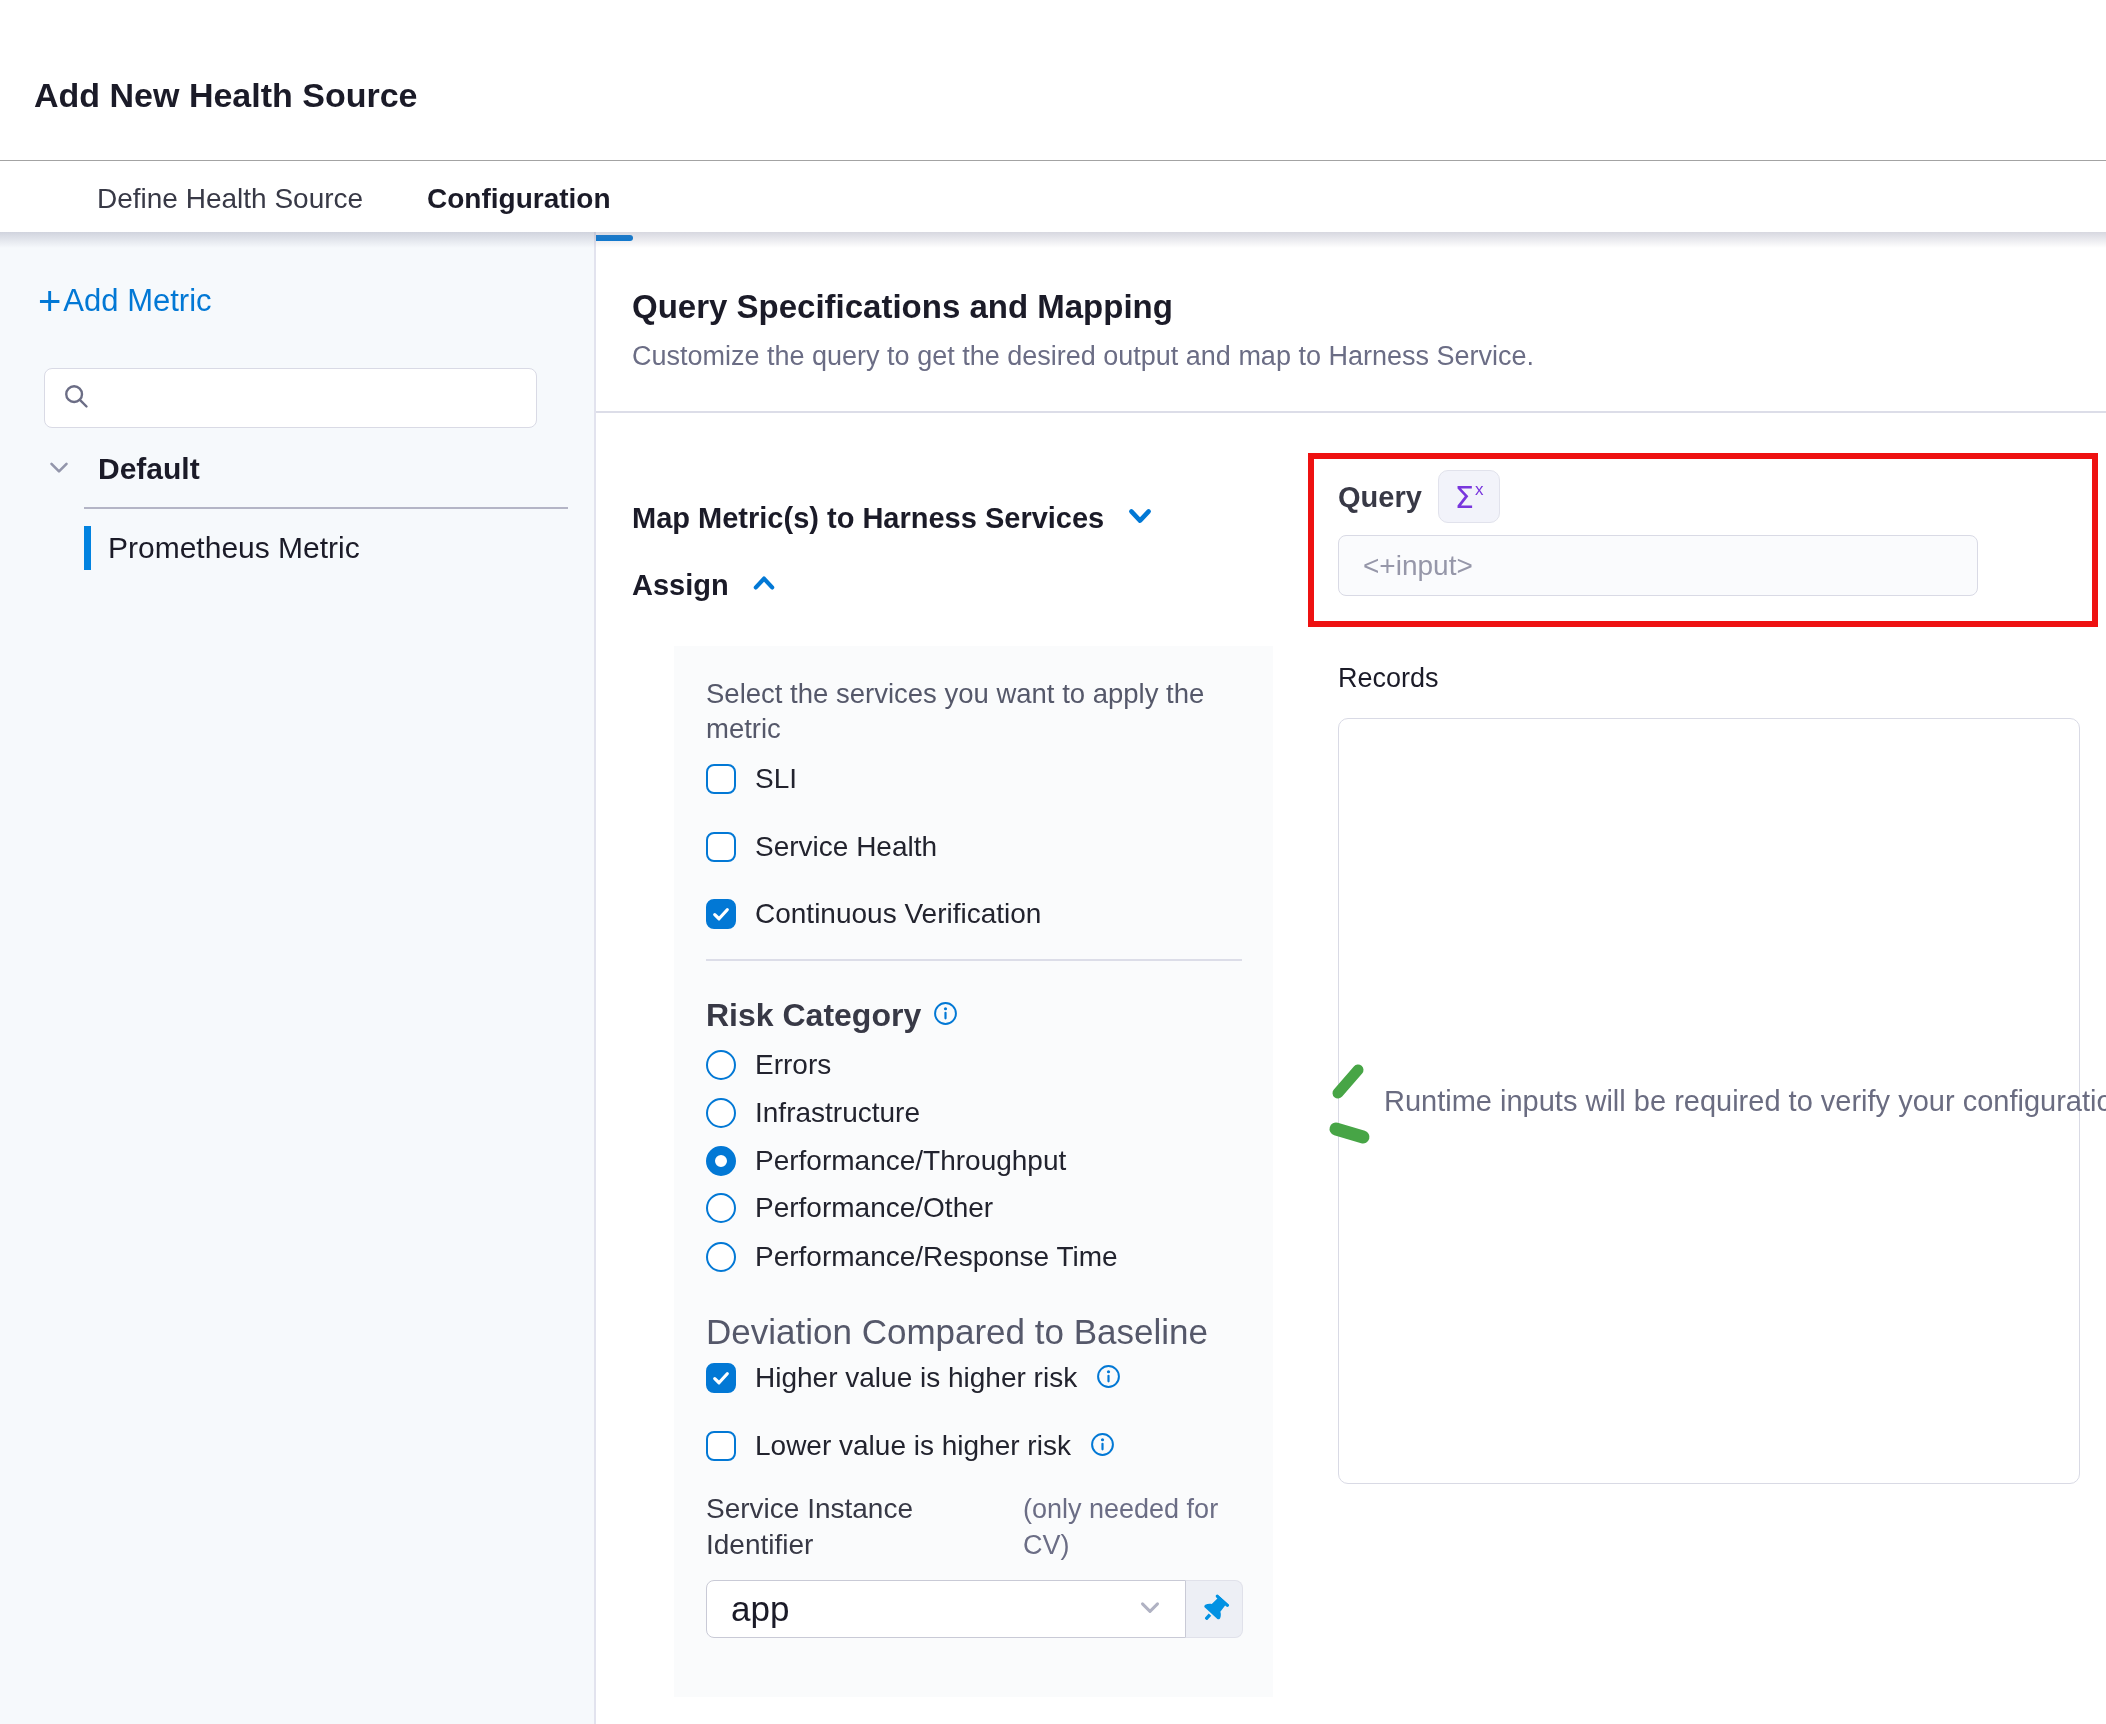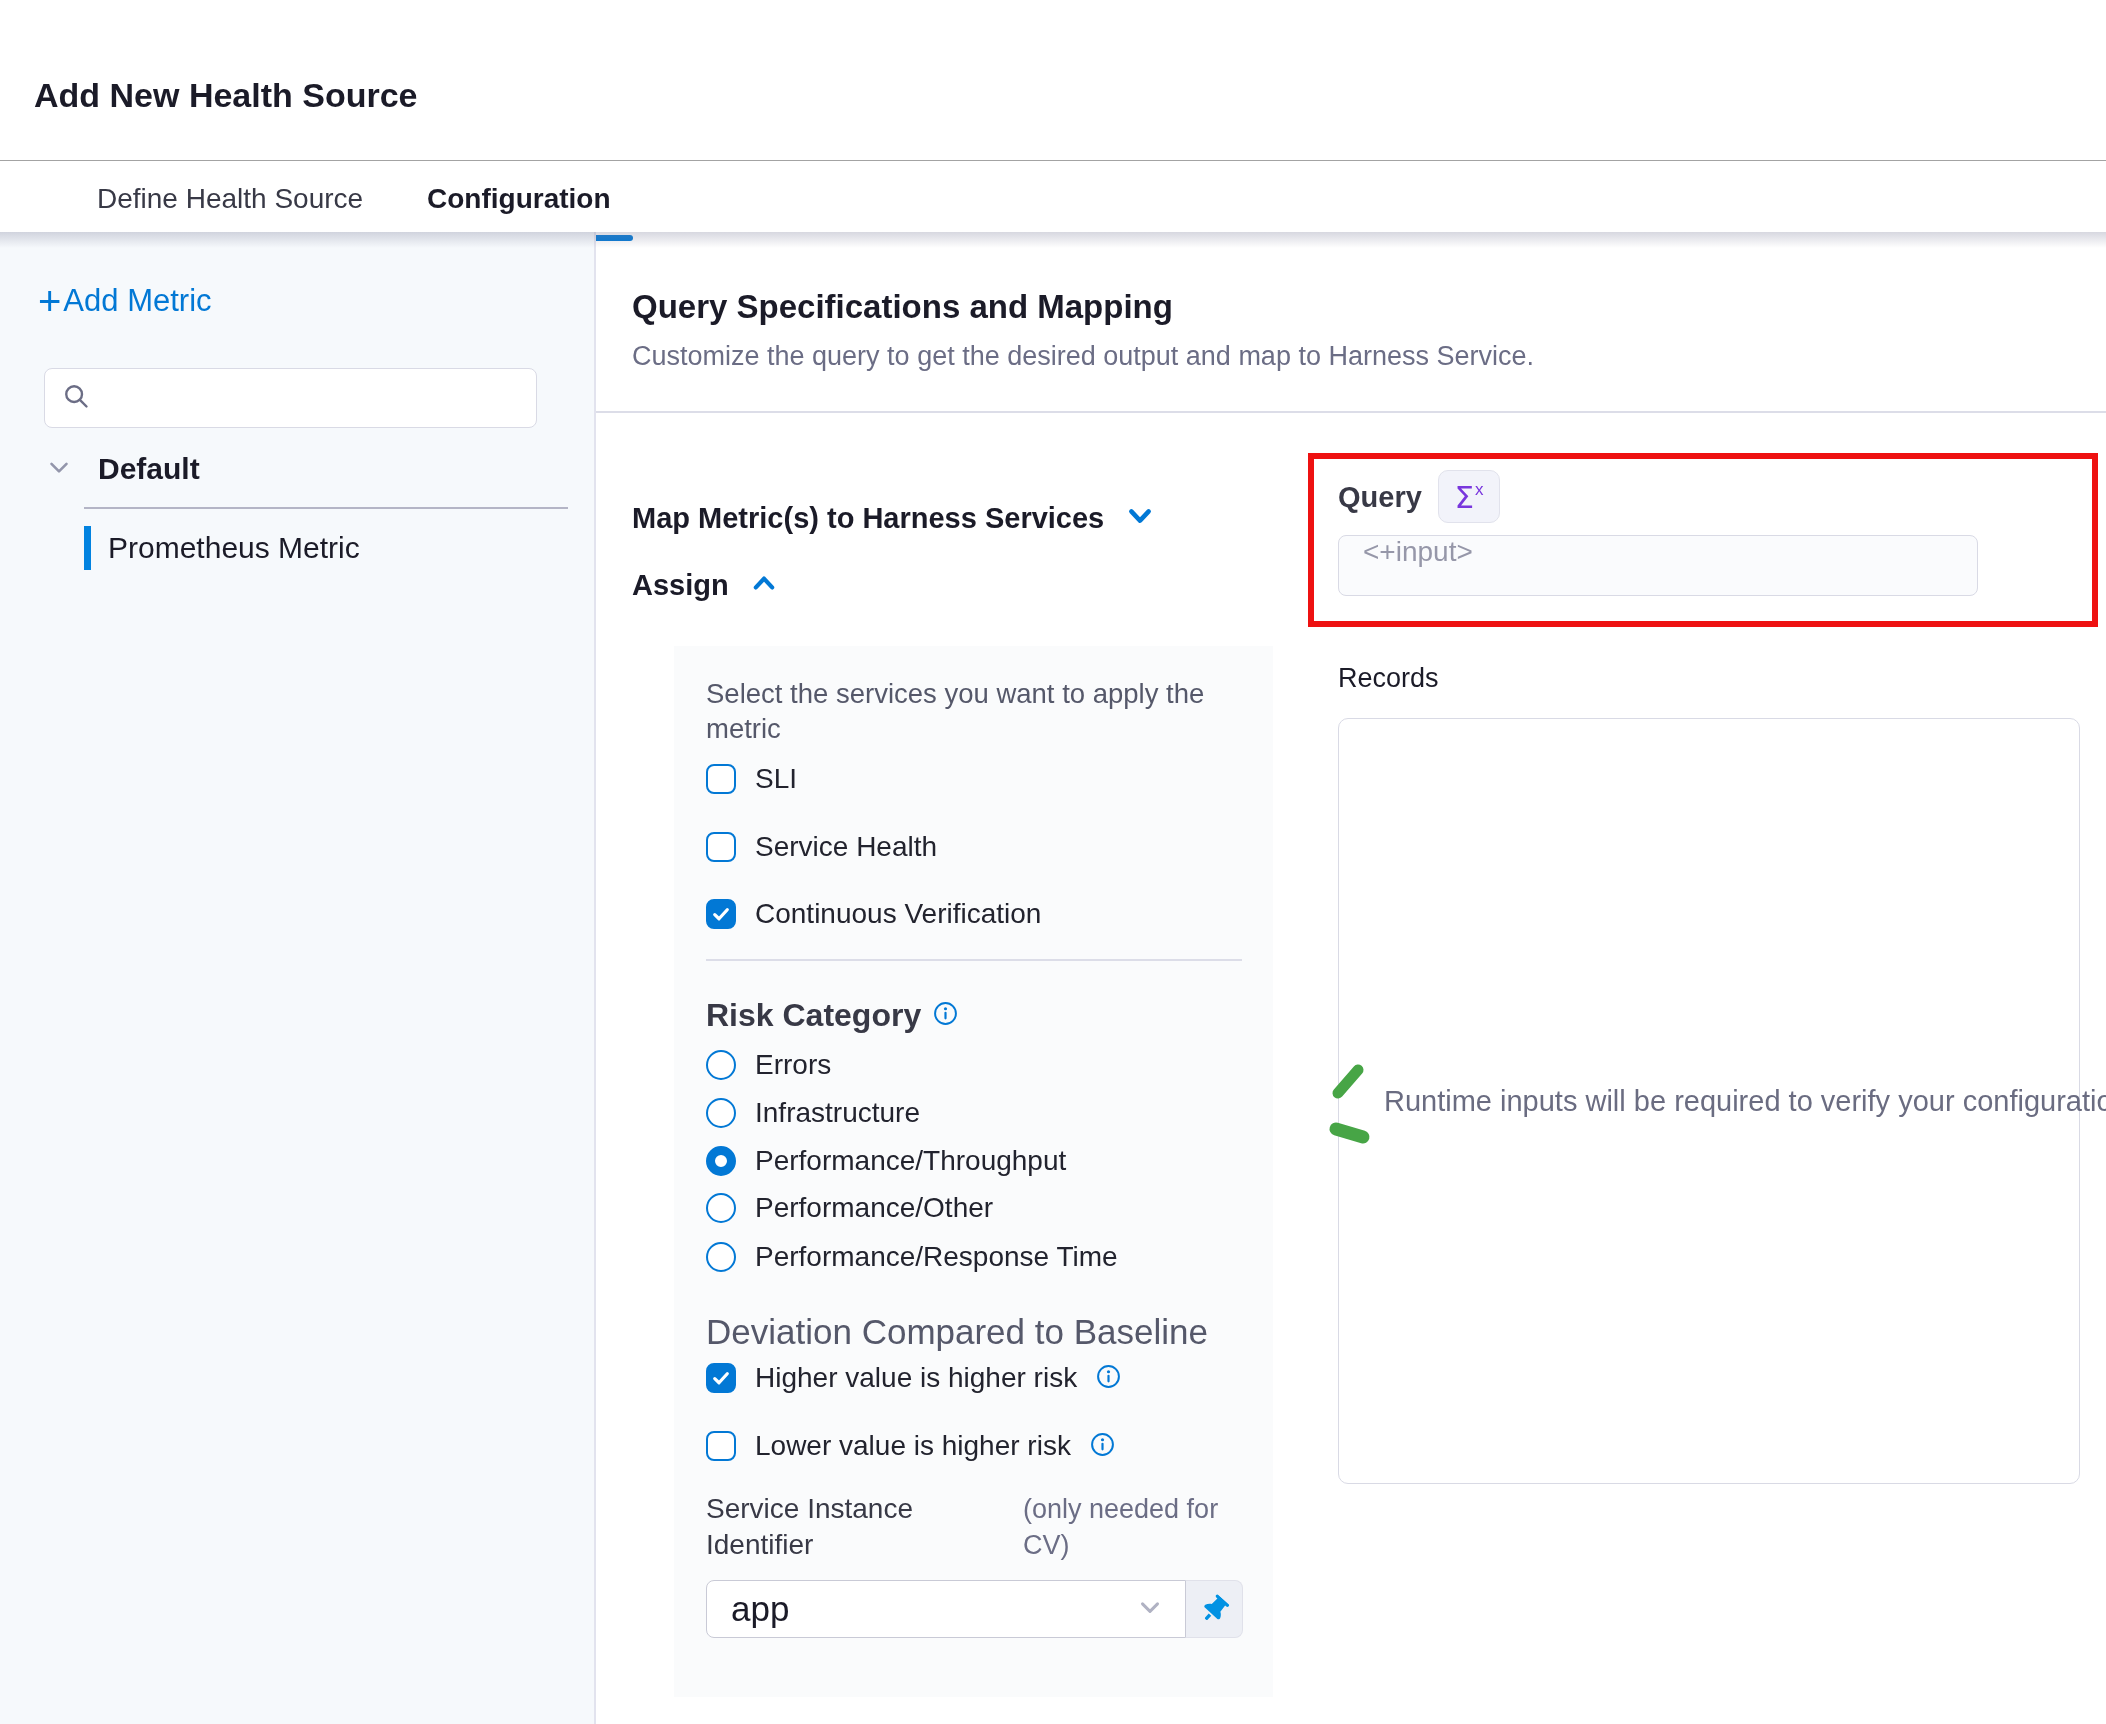--- a/index.html
+++ b/index.html
@@ -69,21 +69,21 @@
       border:1px solid #e0e1ea; border-left:none; border-radius:0 8px 8px 0; display:flex; align-items:center; justify-content:center; cursor:pointer; }
 
   
   .red-rect { position:absolute; left:1308px; top:453px; width:790px; height:174px; border:6px solid #ee1111; z-index:4; pointer-events:none; }
   .query-label { position:absolute; left:1338px; top:481px; font-size:29px; font-weight:700; color:#383946; }
   .sigma-btn { position:absolute; left:1438px; top:470px; width:62px; height:53px; background:#f2f3fa;
       border:1px solid #e1e2ec; border-radius:10px; display:flex; align-items:center; justify-content:center; cursor:pointer; }
   .sigma-btn .sig { font-size:31px; color:#7936dd; font-family:"DejaVu Sans",sans-serif; }
   .sigma-btn sup { font-size:17px; color:#7936dd; margin-left:1px; position:relative; top:-7px; }
   .query-input { position:absolute; left:1338px; top:535px; width:640px; height:61px; background:#fafbfd;
-      border:1.5px solid #d9dae5; border-radius:8px; display:flex; align-items:flex-start; padding:0 24px; }
+      border:1.5px solid #d9dae5; border-radius:8px; display:flex; align-items:center; padding:0 24px; }
   .query-input span { font-size:28px; color:#9697a9; }
   .records-label { position:absolute; left:1338px; top:663px; font-size:27px; color:#1b1b28; }
   .records-box { position:absolute; left:1338px; top:718px; width:742px; height:766px; background:#fff;
       border:1.5px solid #d9dae5; border-radius:10px; }
   .green-icon { position:absolute; left:1326px; top:1058px; z-index:3; }
   .runtime-msg { position:absolute; left:1384px; top:1085px; font-size:29px; color:#6a6c81; white-space:nowrap; z-index:2; }
 </style>
 </head>
 <body>
 

